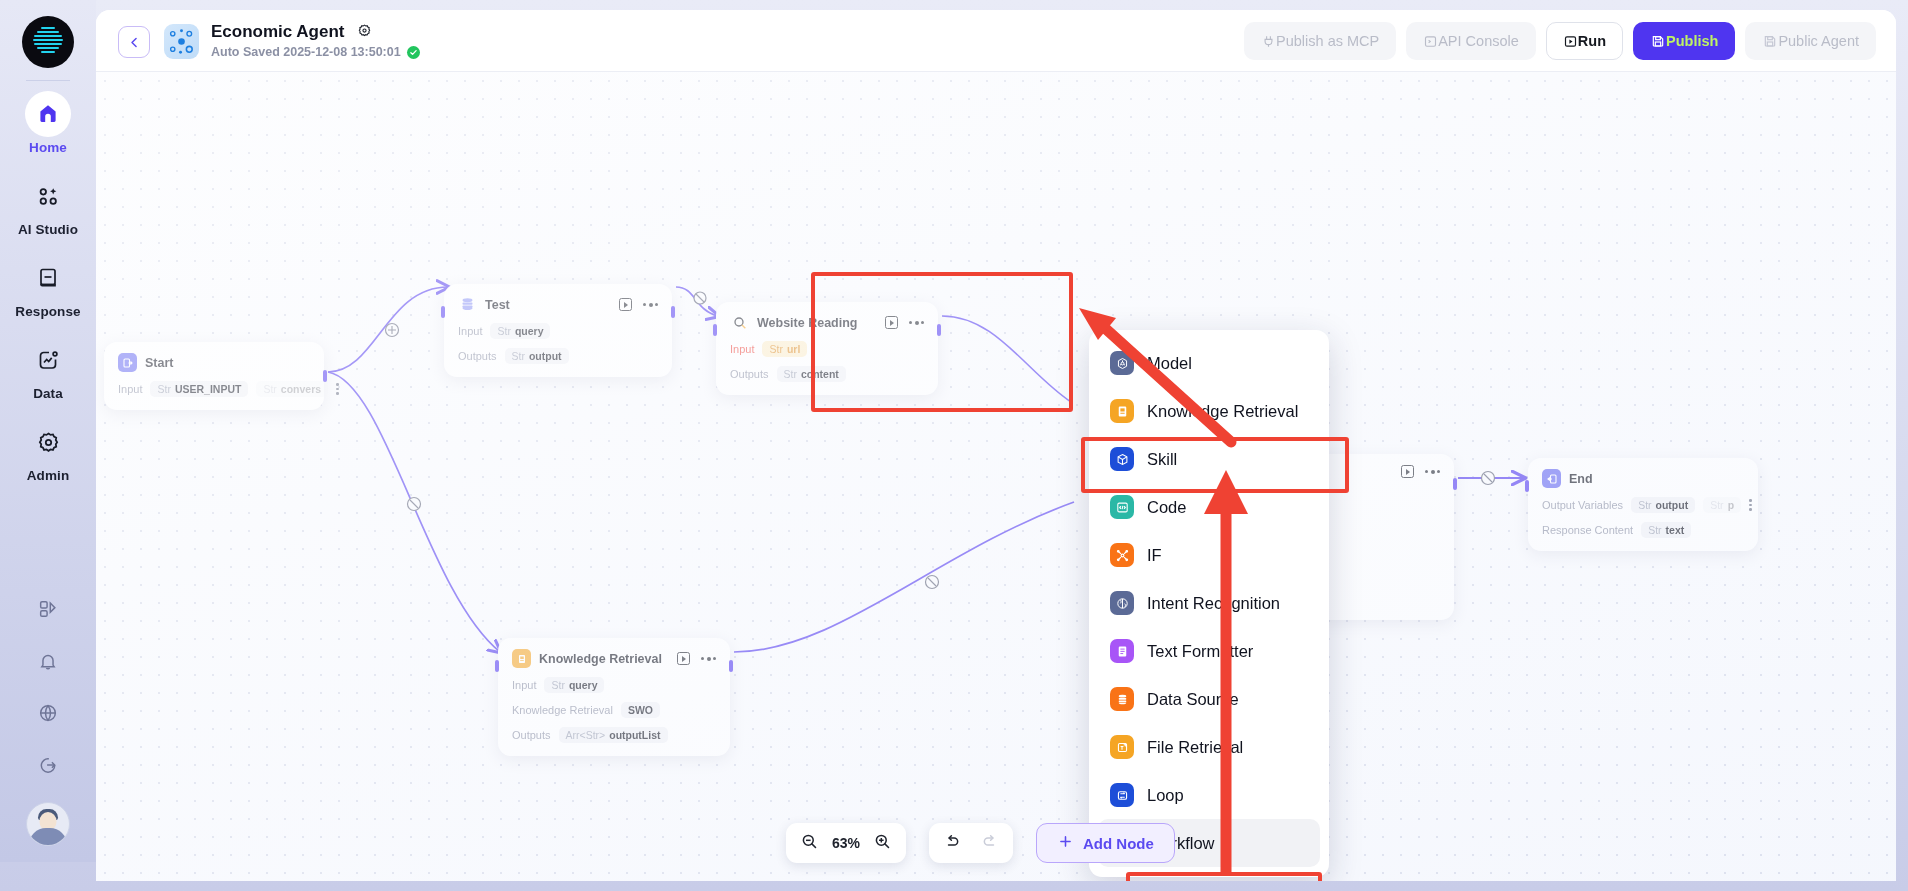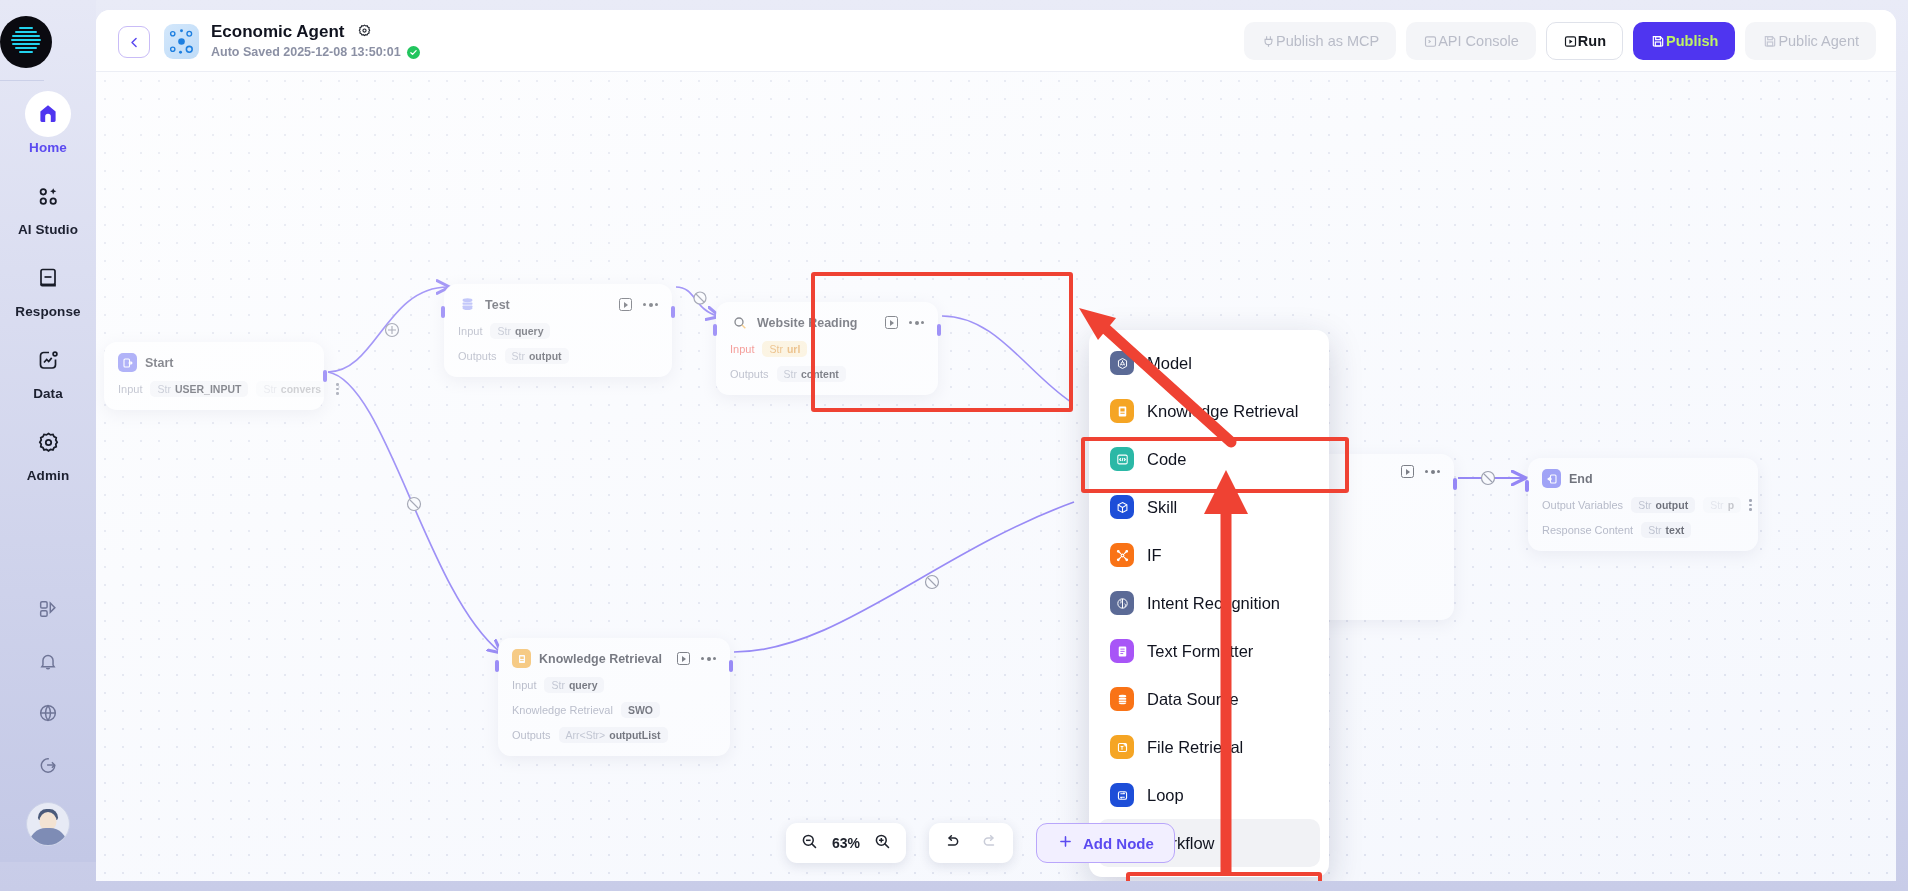--- a/index.html
+++ b/index.html
@@ -8,21 +8,21 @@
     font-family: "Liberation Sans", sans-serif;
     overflow: hidden;
     background: #e8eaf6;
   }
   #app { position: relative; width: 1908px; height: 891px; background: linear-gradient(180deg,#e9ebf7 0%, #c8cce8 100%); }
 
   
   #rail {
     position: absolute; left: 0; top: 0; width: 96px; height: 862px;
     background: linear-gradient(180deg,#e6e8f6 0%, #c3c8e6 100%);
-    display: flex; flex-direction: column; 
+    display: flex; flex-direction: column; align-items: center;
   }
   .logo {
     width: 52px; height: 52px; border-radius: 50%; margin-top: 16px;
     background: #0a0a10; position: relative; overflow: hidden;
   }
   .logo .bars { position:absolute; left:50%; top:50%; transform:translate(-50%,-50%); width:30px; height:34px; }
   .logo .bars i { display:block; height:2px; margin:2px 0; background:#22d3ee; border-radius:2px; }
   .logo .bars i:nth-child(1){width:14px;margin-left:8px}
   .logo .bars i:nth-child(2){width:22px;margin-left:4px}
   .logo .bars i:nth-child(3){width:28px;margin-left:1px}
@@ -608,36 +608,36 @@
           <span class="menu-ico" style="background:#f5a524;">
             <svg width="15" height="15" viewBox="0 0 24 24" fill="#fff">
                 <rect x="6" y="4" width="12" height="16" rx="1.8"></rect>
                 <rect x="8.6" y="7" width="6.8" height="5" fill="#f5a524"></rect>
                 <rect x="8.6" y="14" width="6.8" height="1.6" fill="#f5a524"></rect>
               </svg>
           </span>
           <span class="menu-label">Knowledge Retrieval</span>
         </div>
         <div class="menu-item">
+          <span class="menu-ico" style="background:#1d4ed8;">
+            <svg width="15" height="15" viewBox="0 0 24 24" fill="none" stroke="#fff" stroke-width="1.7">
+                <path d="M12 4l7 3.8v8.4L12 20l-7-3.8V7.8z"></path>
+                <path d="M12 12l7-4.2M12 12v8M12 12L5 7.8"></path>
+              </svg>
+          </span>
+          <span class="menu-label">Skill</span>
+        </div>
+        <div class="menu-item">
           <span class="menu-ico" style="background:#2bb8a6;">
             <svg width="15" height="15" viewBox="0 0 24 24" fill="none" stroke="#fff" stroke-width="1.7">
                 <rect x="4.5" y="5" width="15" height="14" rx="2.2"></rect>
                 <path d="M9.5 10l-2 2 2 2M14.5 10l2 2-2 2M12.6 9.5l-1.2 5"></path>
               </svg>
           </span>
           <span class="menu-label">Code</span>
-        </div>
-        <div class="menu-item">
-          <span class="menu-ico" style="background:#1d4ed8;">
-            <svg width="15" height="15" viewBox="0 0 24 24" fill="none" stroke="#fff" stroke-width="1.7">
-                <path d="M12 4l7 3.8v8.4L12 20l-7-3.8V7.8z"></path>
-                <path d="M12 12l7-4.2M12 12v8M12 12L5 7.8"></path>
-              </svg>
-          </span>
-          <span class="menu-label">Skill</span>
         </div>
         <div class="menu-item">
           <span class="menu-ico" style="background:#f97316;">
             <svg width="15" height="15" viewBox="0 0 24 24" fill="none" stroke="#fff" stroke-width="1.8">
                 <circle cx="12" cy="12" r="2.2"></circle>
                 <path d="M6 6l3.5 3.5M18 6l-3.5 3.5M6 18l3.5-3.5M18 18l-3.5-3.5"></path>
                 <circle cx="5.2" cy="5.2" r="1.3" fill="#fff"></circle>
                 <circle cx="18.8" cy="5.2" r="1.3" fill="#fff"></circle>
                 <circle cx="5.2" cy="18.8" r="1.3" fill="#fff"></circle>
                 <circle cx="18.8" cy="18.8" r="1.3" fill="#fff"></circle>

